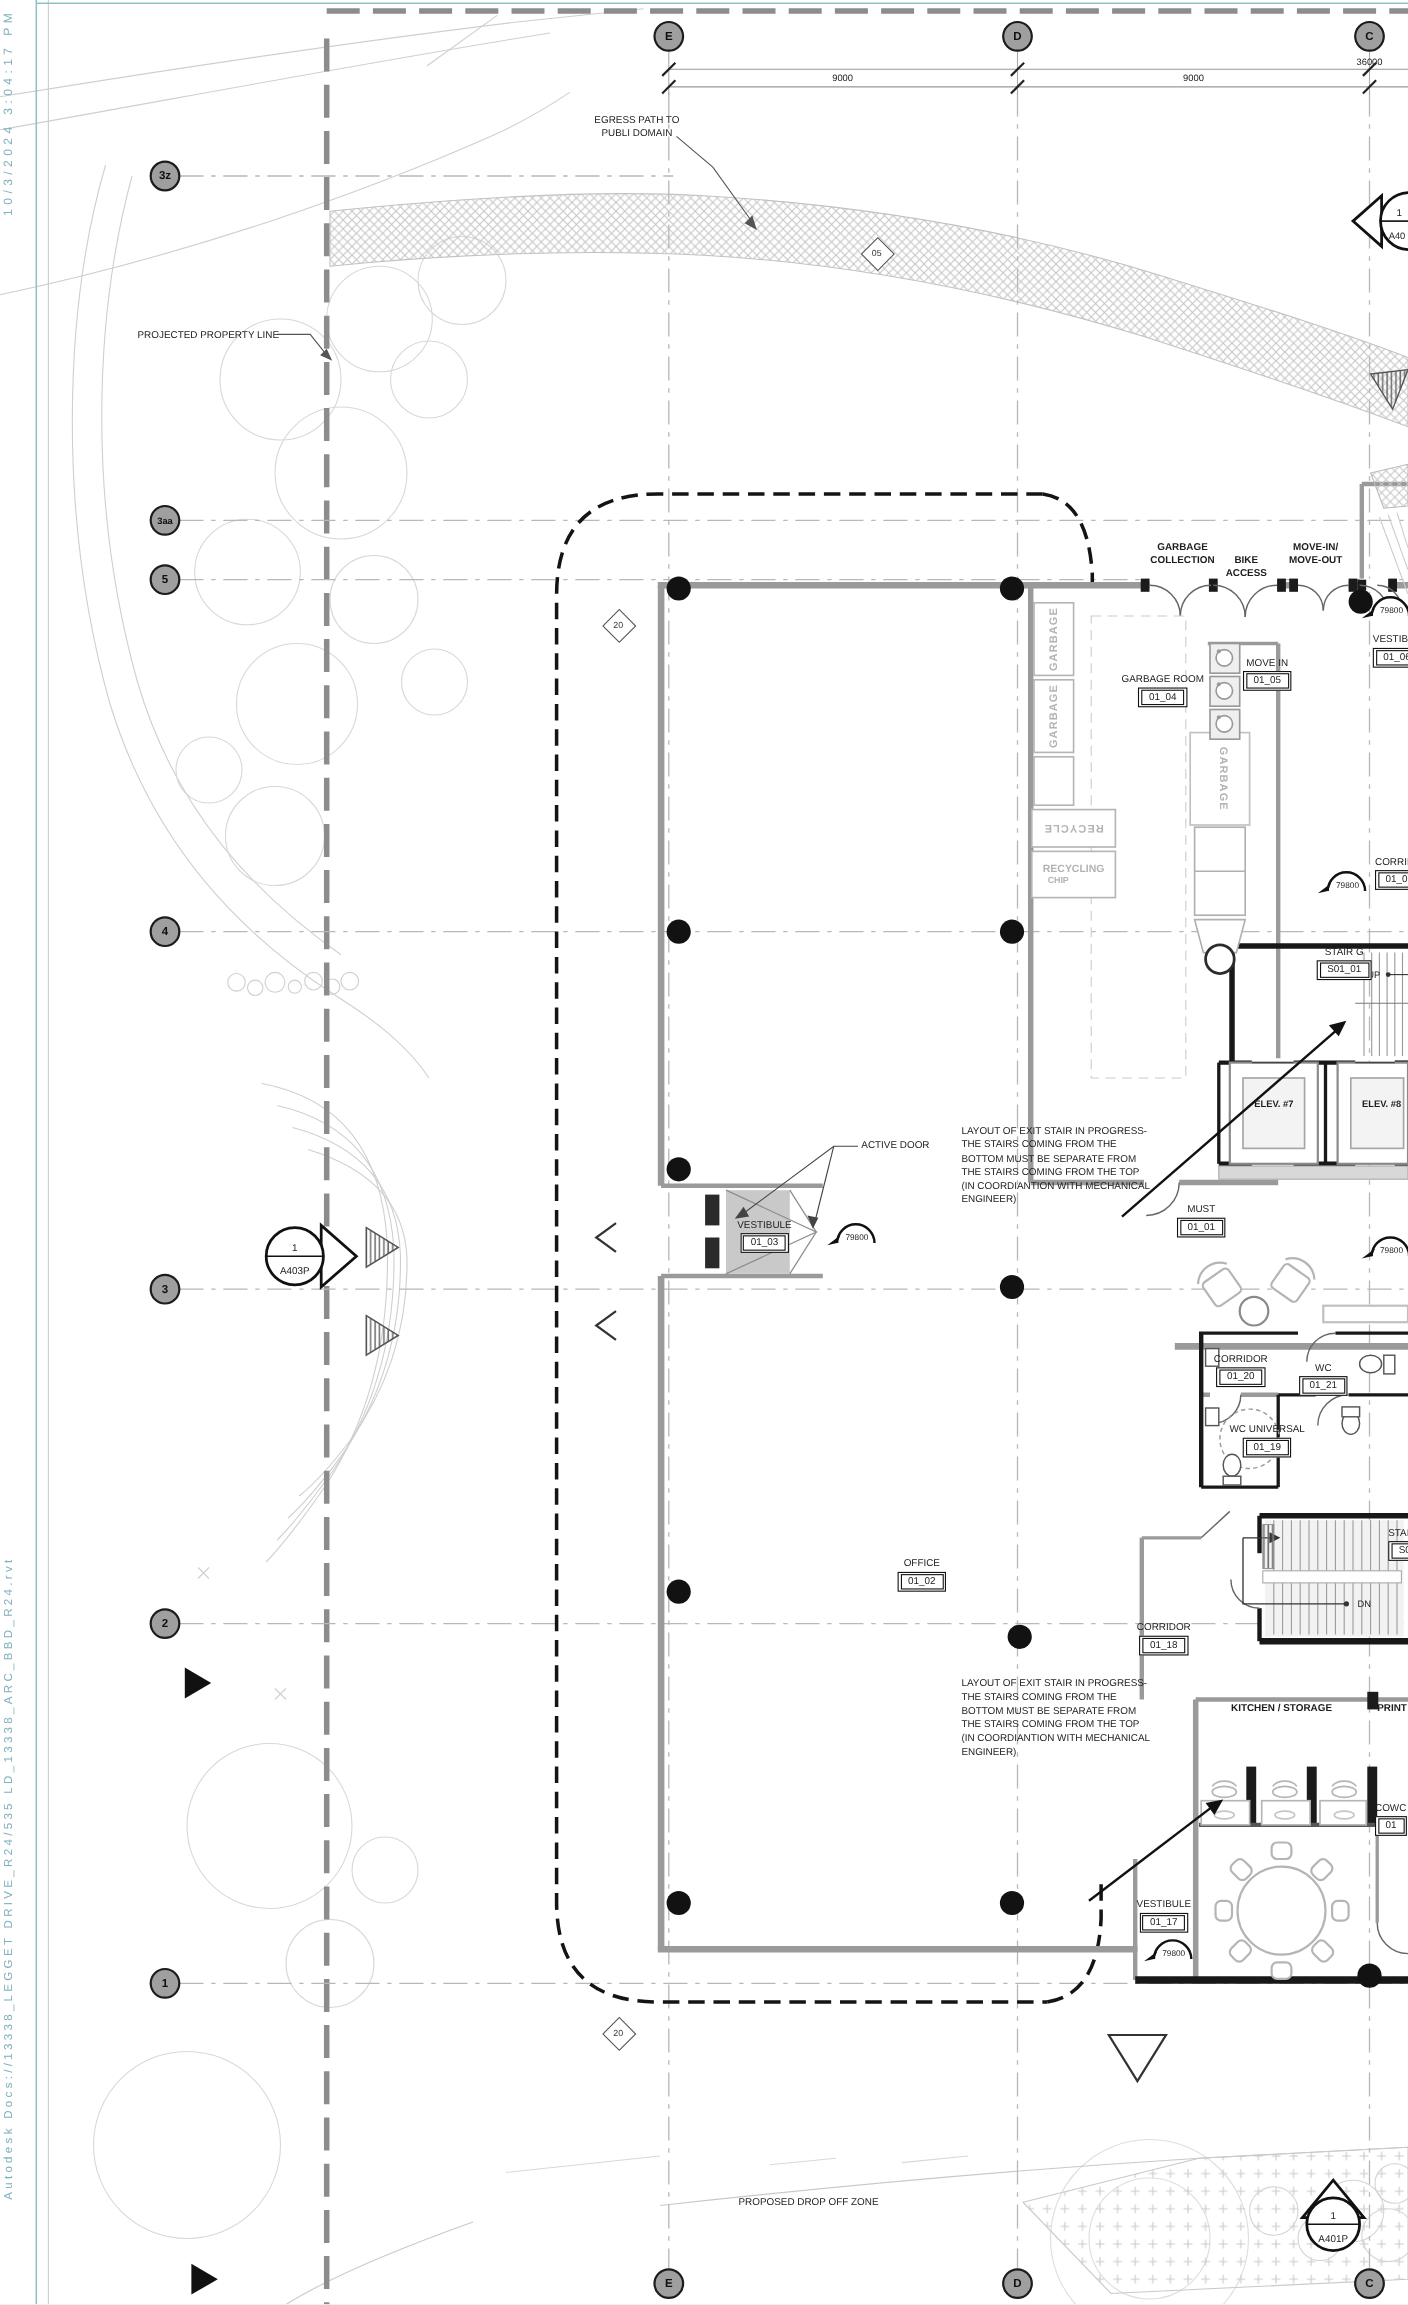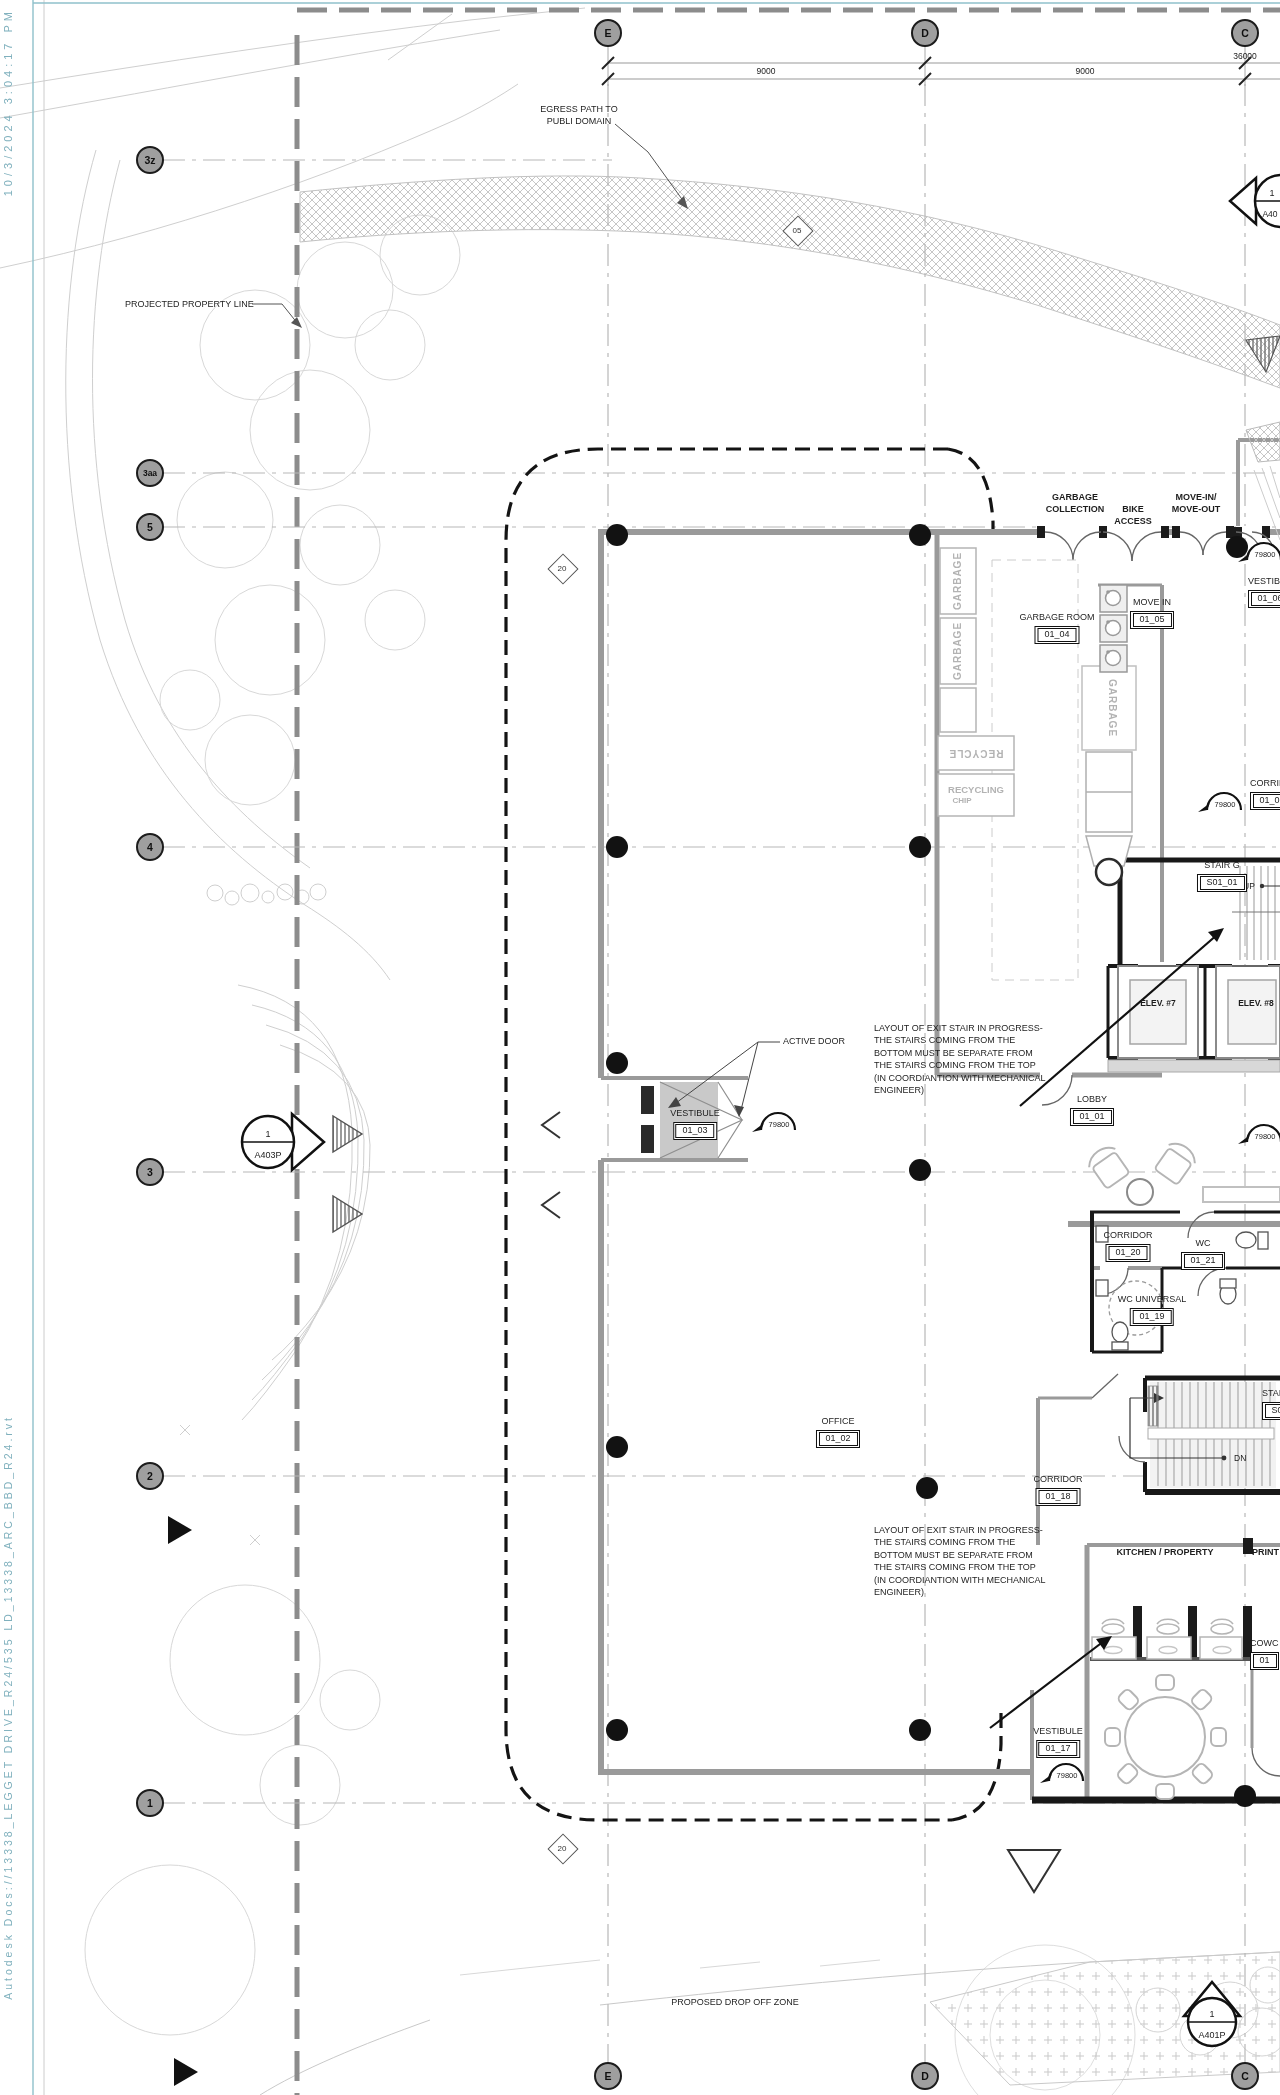--- a/index.html
+++ b/index.html
@@ -546,21 +546,21 @@
 <div class="note ctr" style="left:567px;top:103px;width:92px;text-align:center;">EGRESS PATH TO PUBLI DOMAIN</div>
 <div class="lbl" style="left:125px;top:299px;">PROJECTED PROPERTY LINE</div>
 <div class="lbl" style="left:783px;top:1036px;">ACTIVE DOOR</div>
 <div class="note" style="left:862px;top:1022px;width:172px;white-space:normal;">LAYOUT OF EXIT STAIR IN PROGRESS- THE STAIRS COMING FROM THE BOTTOM MUST BE SEPARATE FROM THE STAIRS COMING FROM THE TOP (IN COORDIANTION WITH MECHANICAL ENGINEER)</div>
 <div class="note" style="left:862px;top:1524px;width:172px;white-space:normal;">LAYOUT OF EXIT STAIR IN PROGRESS- THE STAIRS COMING FROM THE BOTTOM MUST BE SEPARATE FROM THE STAIRS COMING FROM THE TOP (IN COORDIANTION WITH MECHANICAL ENGINEER)</div>
 <div class="lbl ctr" style="left:735px;top:1997px;">PROPOSED DROP OFF ZONE</div>
 
 <div class="zone" style="left:1075px;top:492px;width:72px;white-space:normal;">GARBAGE COLLECTION</div>
 <div class="zone" style="left:1133px;top:504px;width:48px;white-space:normal;">BIKE ACCESS</div>
 <div class="zone" style="left:1196px;top:492px;width:54px;white-space:normal;">MOVE-IN/ MOVE-OUT</div>
-<div class="zone" style="left:1165px;top:1547px;width:120px;">KITCHEN / PROPERTY</div>
+<div class="zone" style="left:1165px;top:1547px;width:120px;">KITCHEN / STORAGE</div>
 <div class="zone" style="left:1252px;top:1547px;transform:none;text-align:left;">PRINT</div>
 
 <div class="room ctr" style="left:1057px;top:612px;">
   <div class="rname">GARBAGE ROOM</div>
   <div class="tb"><div class="tbi">01_04</div></div>
 </div>
 <div class="room ctr" style="left:1152px;top:597px;">
   <div class="rname">MOVE IN</div>
   <div class="tb"><div class="tbi">01_05</div></div>
 </div>
@@ -572,21 +572,21 @@
   <div class="rname">CORRIDOR</div>
   <div class="tb"><div class="tbi">01_0</div></div>
 </div>
 <div class="room ctr" style="left:1222px;top:860px;">
   <div class="rname">STAIR G</div>
   <div class="tb"><div class="tbi">S01_01</div></div>
 </div>
 <div class="lbl ctr" style="left:1158px;top:998px;font-weight:700;font-size:8.5px;">ELEV. #7</div>
 <div class="lbl ctr" style="left:1256px;top:998px;font-weight:700;font-size:8.5px;">ELEV. #8</div>
 <div class="room ctr" style="left:1092px;top:1094px;">
-  <div class="rname">LOBBY</div>
+  <div class="rname">MUST</div>
   <div class="tb"><div class="tbi">01_01</div></div>
 </div>
 <div class="room ctr" style="left:695px;top:1108px;">
   <div class="rname">VESTIBULE</div>
   <div class="tb"><div class="tbi">01_03</div></div>
 </div>
 <div class="room ctr" style="left:1128px;top:1230px;">
   <div class="rname">CORRIDOR</div>
   <div class="tb"><div class="tbi">01_20</div></div>
 </div>

